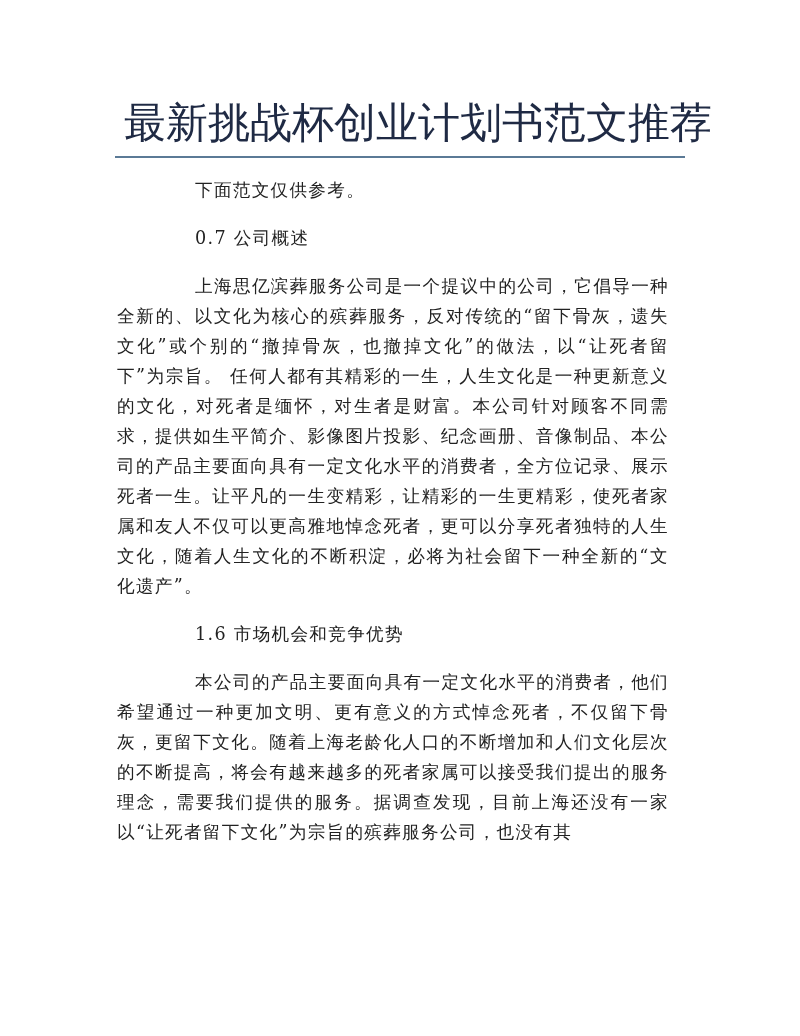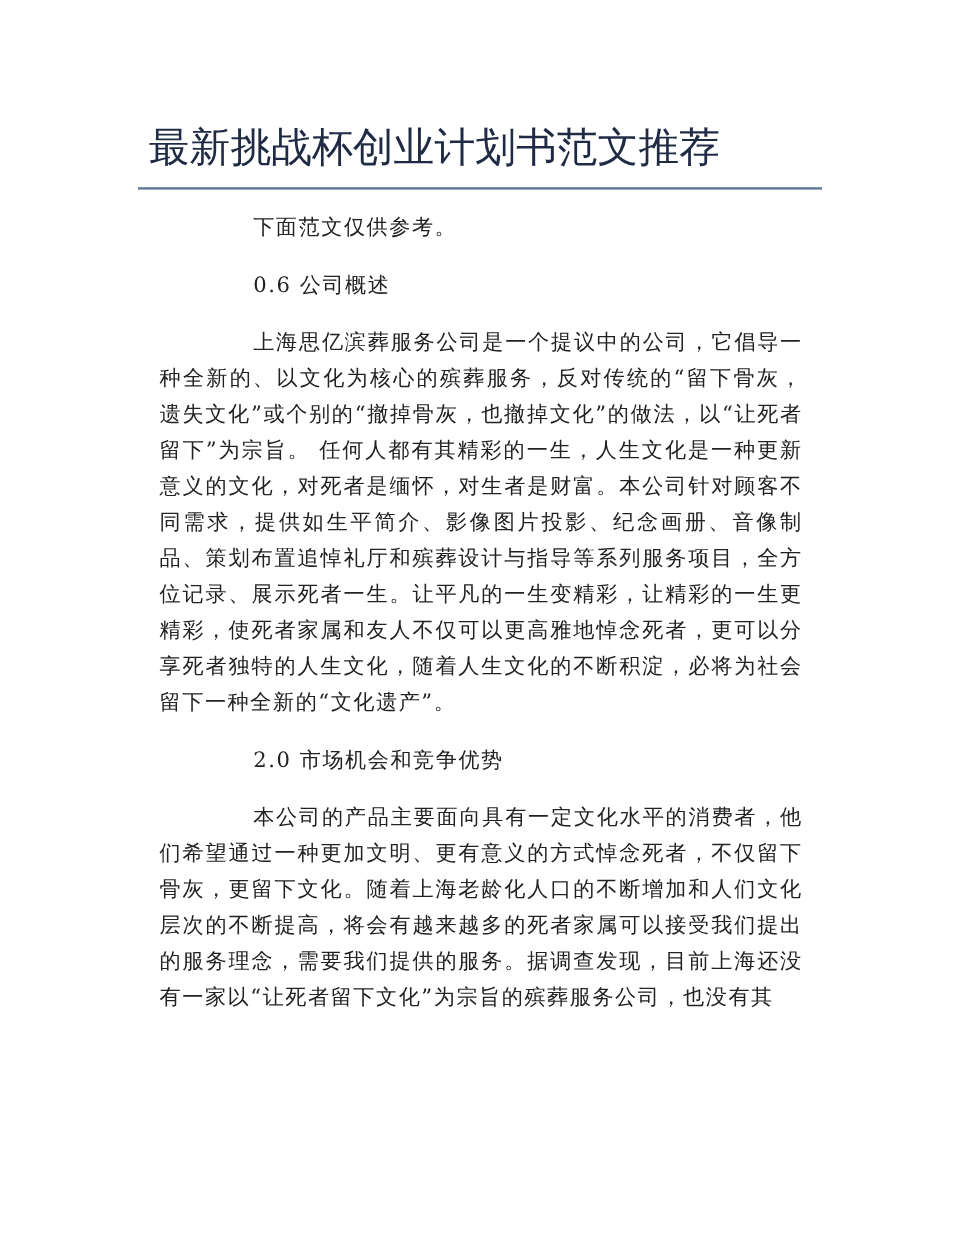--- a/index.html
+++ b/index.html
@@ -1,29 +1,29 @@
 <!DOCTYPE html>
 <html><head>
 <meta charset="utf-8">
 <style>
   html, body { margin:0; padding:0; background:#ffffff; }
   body { width:800px; height:1036px; position:relative; overflow:hidden;
          font-family: "DejaVu Serif", "Liberation Serif", serif; color:#222; }
   .title { position:absolute; left:124px; top:98px; font-family:"DejaVu Sans","Liberation Sans",sans-serif;
-           font-size:34px; color:#1f2a44; letter-spacing:0px; line-height:50px; white-space:nowrap; }
+           font-size:42px; color:#1f2a44; letter-spacing:0px; line-height:50px; white-space:nowrap; }
   .rule { position:absolute; left:115px; top:156px; width:570px; height:2px; background:#5b7a96; }
   .body { position:absolute; left:117px; top:175px; width:552px; font-size:17.6px; line-height:30px; letter-spacing:1.3px; }
-  .body p { margin:0 0 18px 16px; text-indent:78px; text-align:justify; }
+  .body p { margin:0 0 18px 0; text-indent:78px; text-align:justify; }
   .body p.heading { text-indent:78px; }
 </style>
 </head>
 <body>
 
 <div class="title">最新挑战杯创业计划书范文推荐</div>
 <div class="rule"></div>
 
 <div class="body">
   <p>下面范文仅供参考。</p>
-  <p class="heading">0.6 公司概述</p>
-  <p>上海思亿滨葬服务公司是一个提议中的公司，它倡导一种全新的、以文化为核心的殡葬服务，反对传统的“留下骨灰，遗失文化”或个别的“撤掉骨灰，也撤掉文化”的做法，以“让死者留下”为宗旨。 任何人都有其精彩的一生，人生文化是一种更新意义的文化，对死者是缅怀，对生者是财富。本公司针对顾客不同需求，提供如生平简介、影像图片投影、纪念画册、音像制品、策划布置追悼礼厅和殡葬设计与指导等系列服务项目，全方位记录、展示死者一生。让平凡的一生变精彩，让精彩的一生更精彩，使死者家属和友人不仅可以更高雅地悼念死者，更可以分享死者独特的人生文化，随着人生文化的不断积淀，必将为社会留下一种全新的“文化遗产”。</p>
-  <p class="heading">2.0 市场机会和竞争优势</p>
+  <p class="heading">0.7 公司概述</p>
+  <p>上海思亿滨葬服务公司是一个提议中的公司，它倡导一种全新的、以文化为核心的殡葬服务，反对传统的“留下骨灰，遗失文化”或个别的“撤掉骨灰，也撤掉文化”的做法，以“让死者留下”为宗旨。 任何人都有其精彩的一生，人生文化是一种更新意义的文化，对死者是缅怀，对生者是财富。本公司针对顾客不同需求，提供如生平简介、影像图片投影、纪念画册、音像制品、本公司的产品主要面向具有一定文化水平的消费者，全方位记录、展示死者一生。让平凡的一生变精彩，让精彩的一生更精彩，使死者家属和友人不仅可以更高雅地悼念死者，更可以分享死者独特的人生文化，随着人生文化的不断积淀，必将为社会留下一种全新的“文化遗产”。</p>
+  <p class="heading">1.6 市场机会和竞争优势</p>
   <p>本公司的产品主要面向具有一定文化水平的消费者，他们希望通过一种更加文明、更有意义的方式悼念死者，不仅留下骨灰，更留下文化。随着上海老龄化人口的不断增加和人们文化层次的不断提高，将会有越来越多的死者家属可以接受我们提出的服务理念，需要我们提供的服务。据调查发现，目前上海还没有一家以“让死者留下文化”为宗旨的殡葬服务公司，也没有其</p>
 </div>
 
 </body></html>

